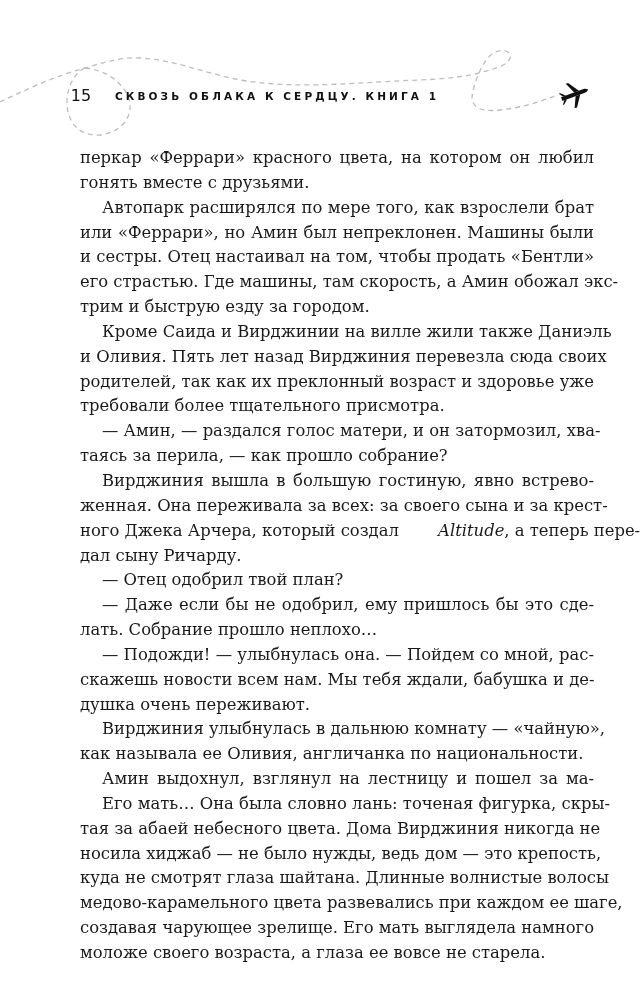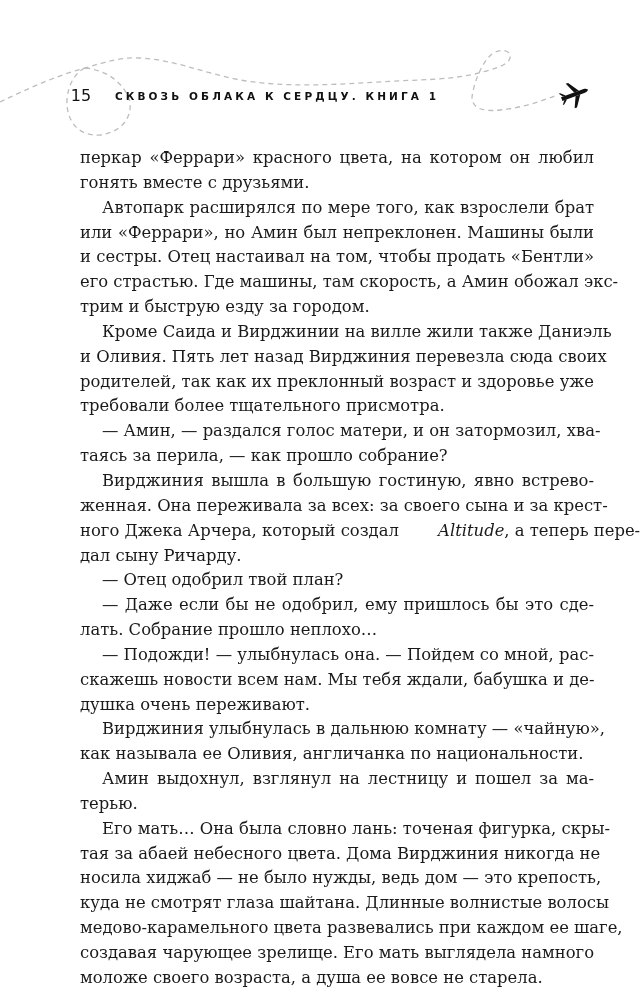--- a/index.html
+++ b/index.html
@@ -62,21 +62,20 @@
     <span class="line last">дал сыну Ричарду.</span>
     <span class="line indent last">— Отец одобрил твой план?</span>
     <span class="line indent">— Даже если бы не одобрил, ему пришлось бы это сде-</span>
     <span class="line last">лать. Собрание прошло неплохо…</span>
     <span class="line indent">— Подожди! — улыбнулась она. — Пойдем со мной, рас-</span>
     <span class="line">скажешь новости всем нам. Мы тебя ждали, бабушка и де-</span>
     <span class="line last">душка очень переживают.</span>
     <span class="line indent">Вирджиния улыбнулась в дальнюю комнату — «чайную»,</span>
     <span class="line last">как называла ее Оливия, англичанка по национальности.</span>
     <span class="line indent">Амин выдохнул, взглянул на лестницу и пошел за ма-</span>
-    <span class="line last">терью.</span>
     <span class="line indent">Его мать… Она была словно лань: точеная фигурка, скры-</span>
     <span class="line">тая за абаей небесного цвета. Дома Вирджиния никогда не</span>
     <span class="line">носила хиджаб — не было нужды, ведь дом — это крепость,</span>
     <span class="line">куда не смотрят глаза шайтана. Длинные волнистые волосы</span>
     <span class="line">медово-карамельного цвета развевались при каждом ее шаге,</span>
     <span class="line">создавая чарующее зрелище. Его мать выглядела намного</span>
-    <span class="line last">моложе своего возраста, а душа ее вовсе не старела.</span>
+    <span class="line last">моложе своего возраста, а глаза ее вовсе не старела.</span>
   </div>
 
 </body></html>

